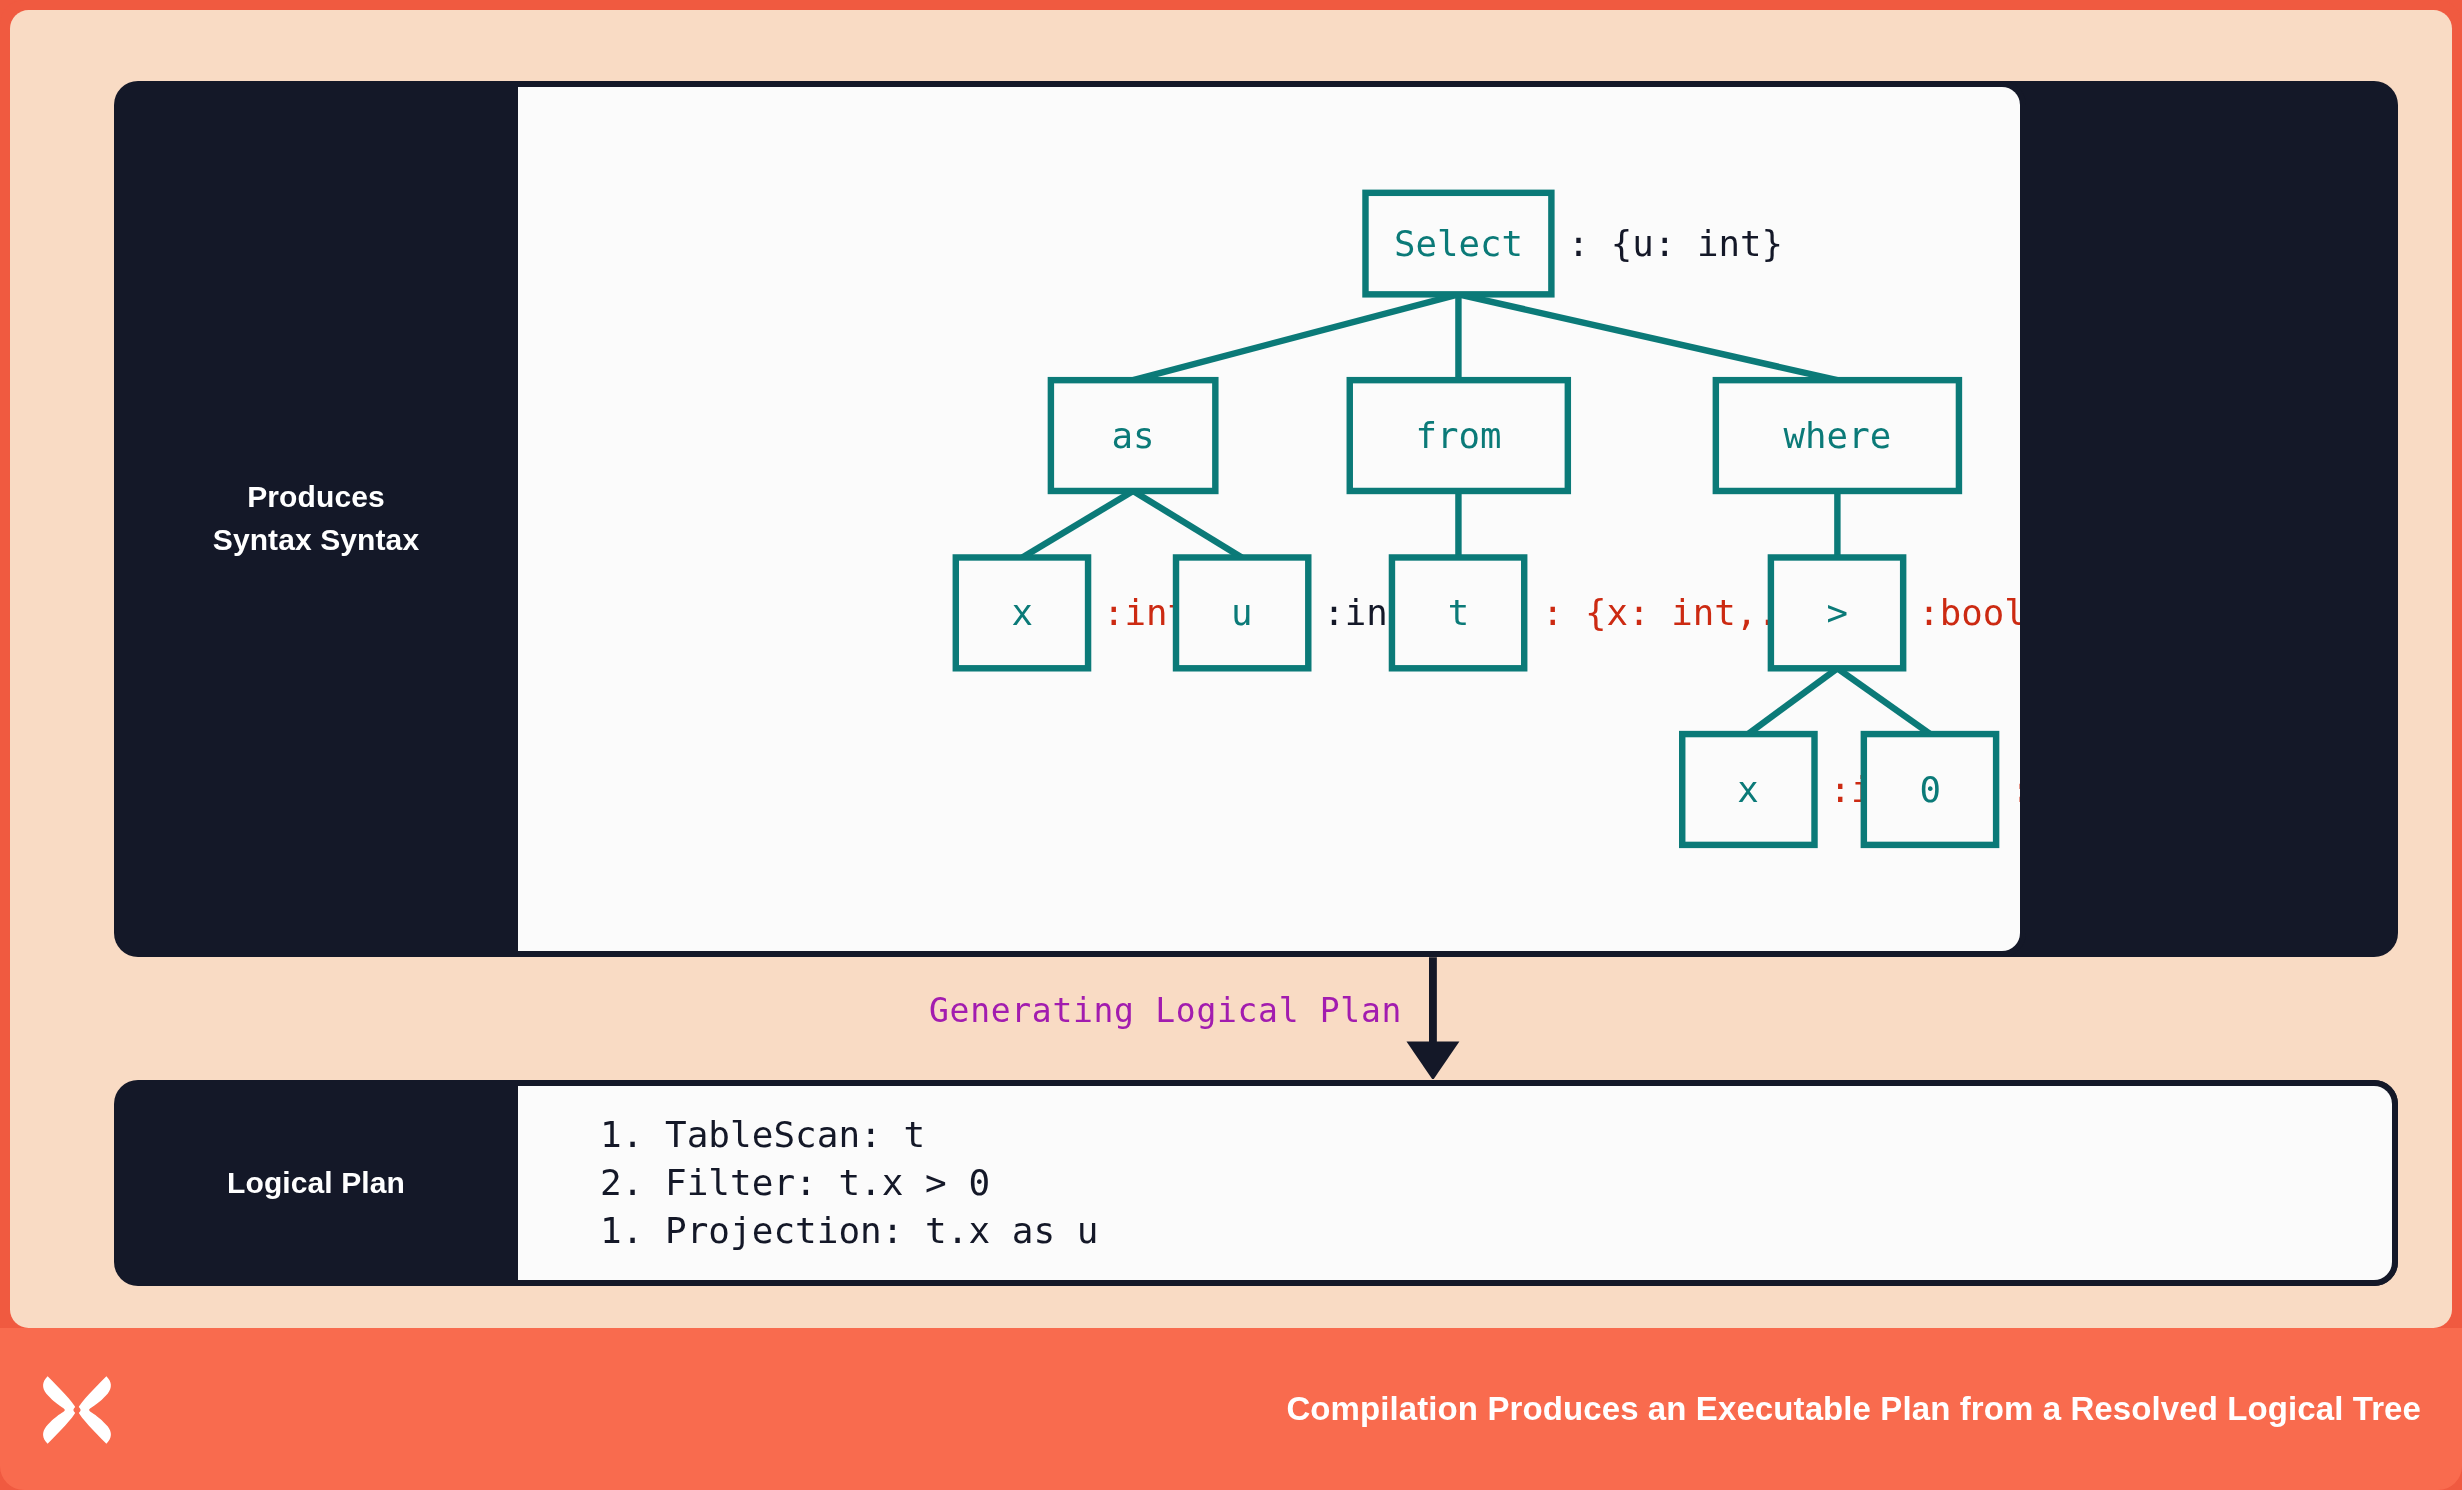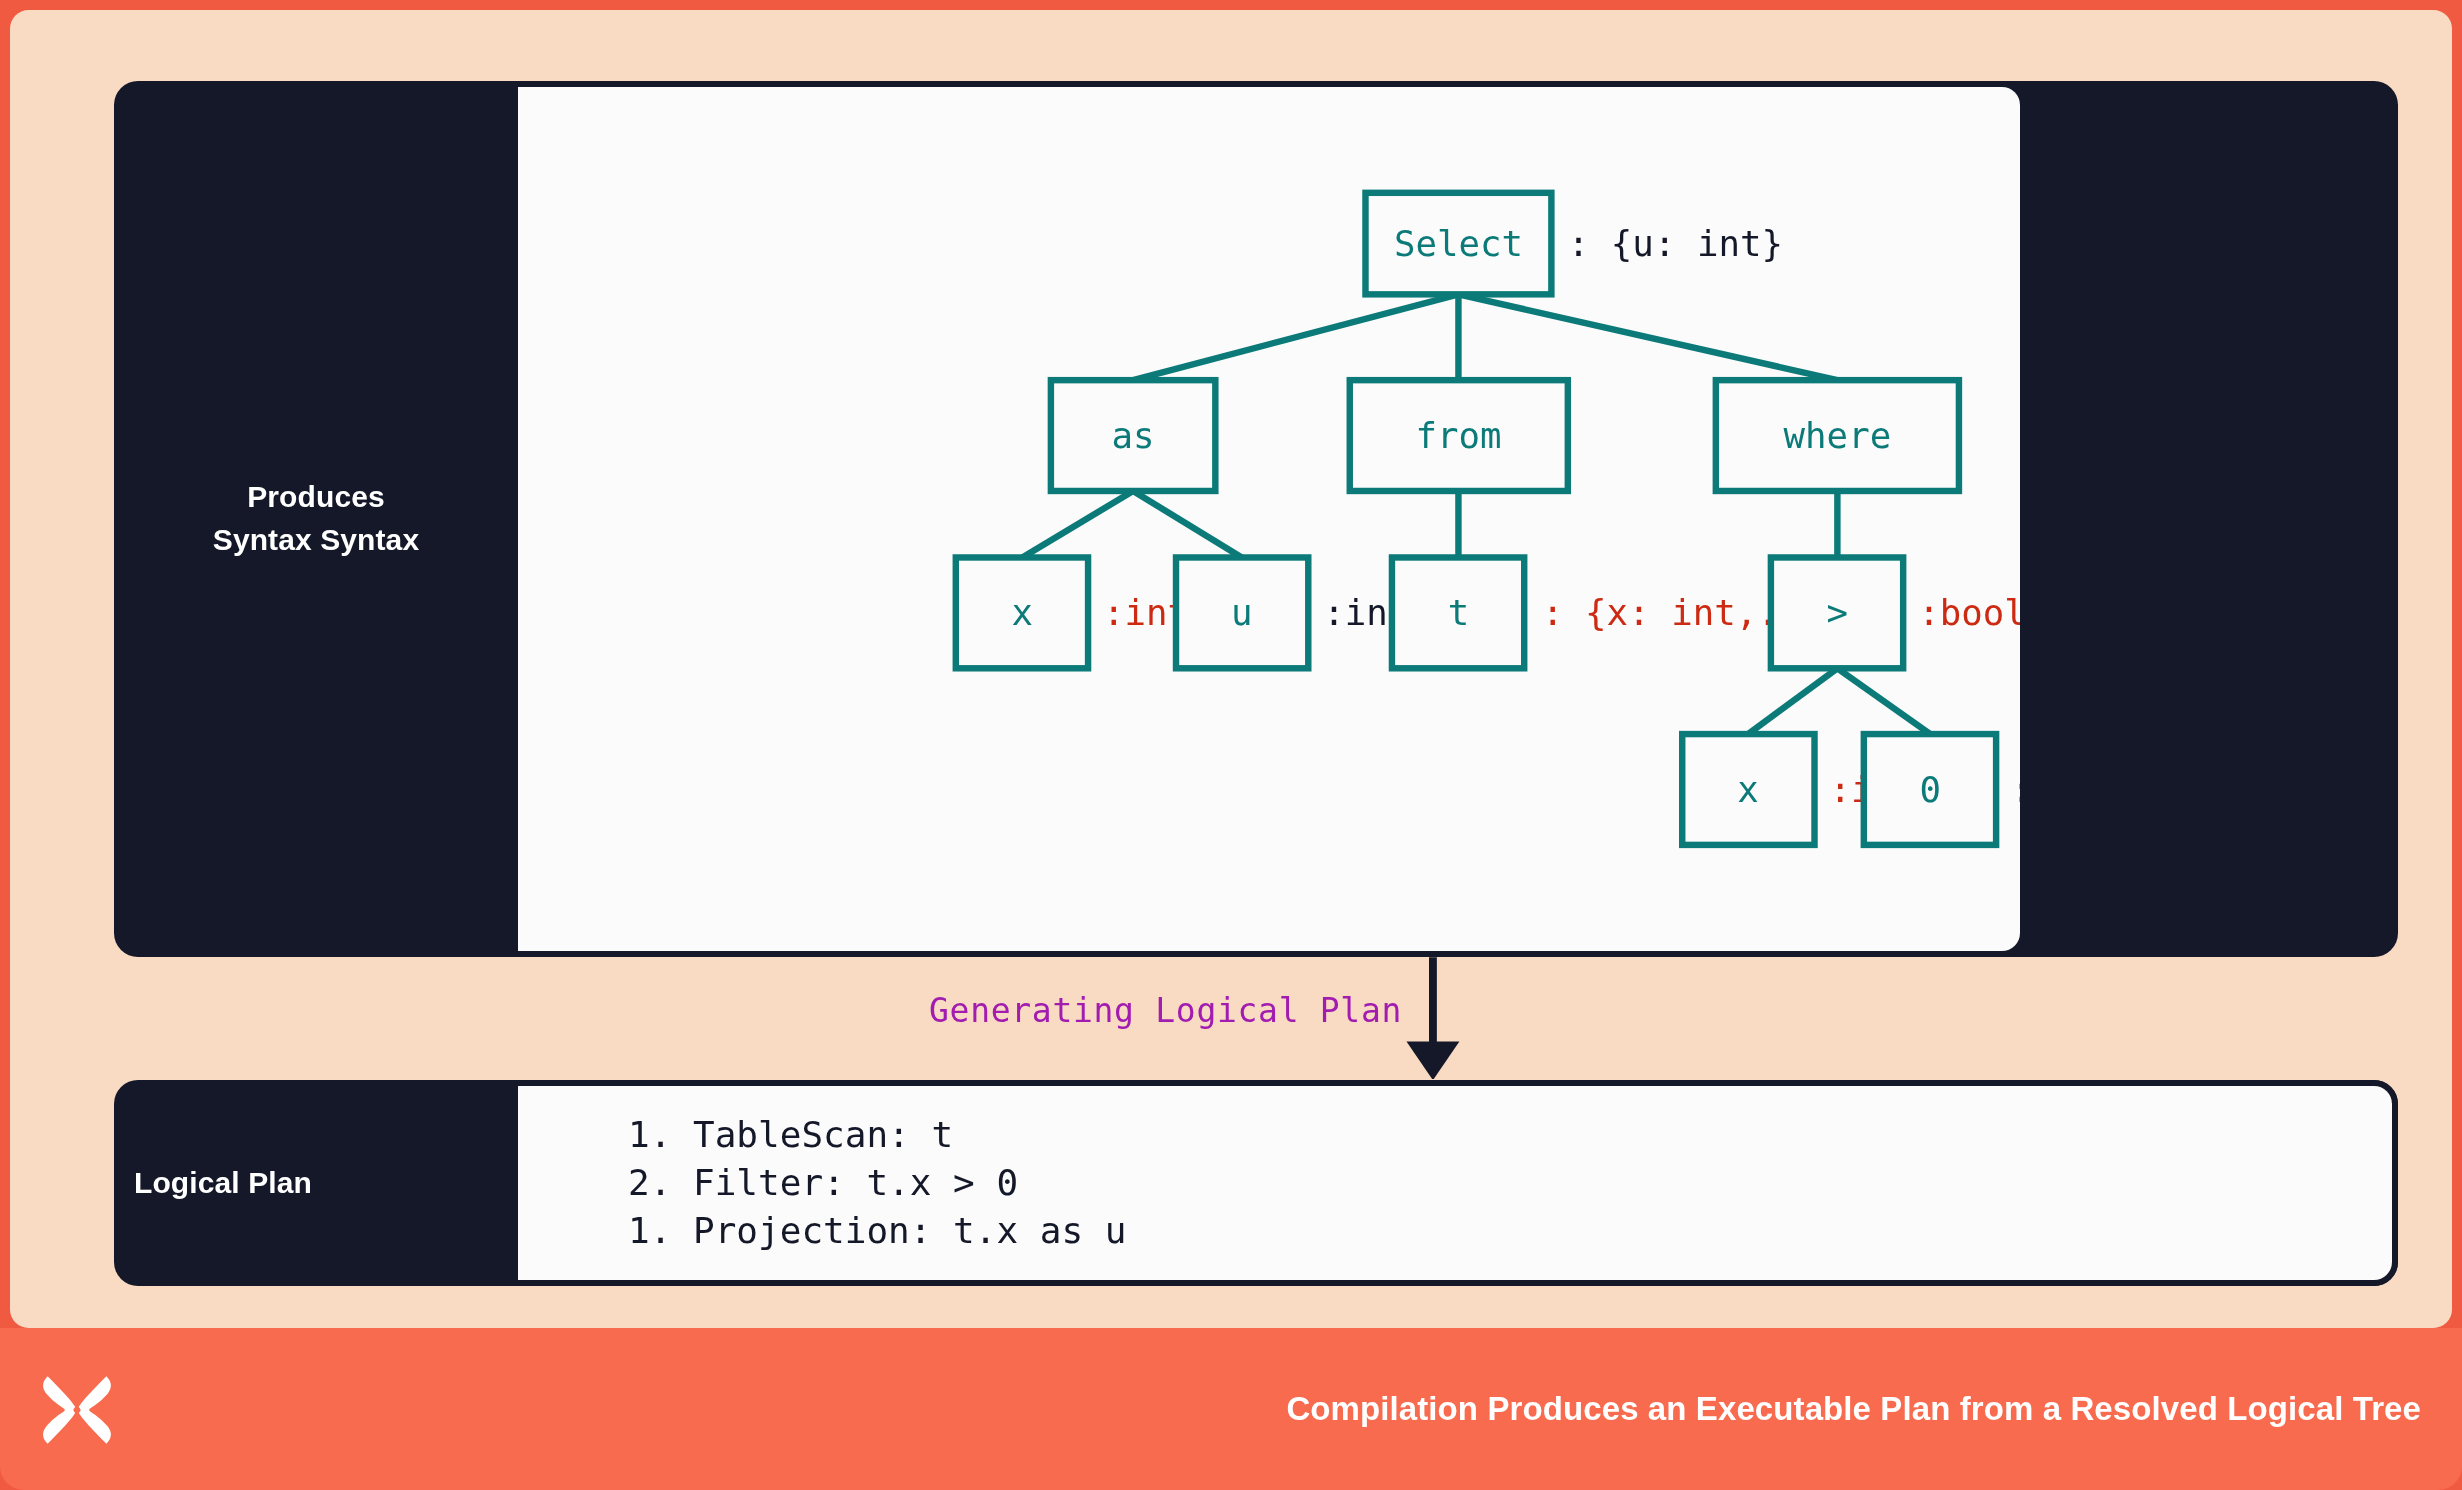--- a/index.html
+++ b/index.html
@@ -114,21 +114,21 @@
     border-radius: 24px;
   }
 
   #lp-sidebar {
     position: absolute;
     left: 0; top: 0;
     width: 404px;
     height: 100%;
     display: flex;
     align-items: center;
-    padding-left: 20px;
+    justify-content: center;
   }
 
   #lp-sidebar .side-label {
     color: #FFFFFF;
     font-size: 30px;
     font-weight: bold;
     text-align: center;
     letter-spacing: 0.1px;
   }
 
@@ -139,21 +139,21 @@
     width: 1880px;
     height: 206px;
     background: #FBFBFB;
     border: 6.4px solid #141828;
     border-left: none;
     border-top-right-radius: 24px;
     border-bottom-right-radius: 24px;
     display: flex;
     flex-direction: column;
     justify-content: center;
-    padding-left: 110px;
+    padding-left: 82px;
   }
 
   .plan-row {
     font-family: "DejaVu Sans Mono", "Liberation Mono", monospace;
     font-size: 36px;
     color: #141828;
     line-height: 1.33;
     white-space: pre;
   }
 

